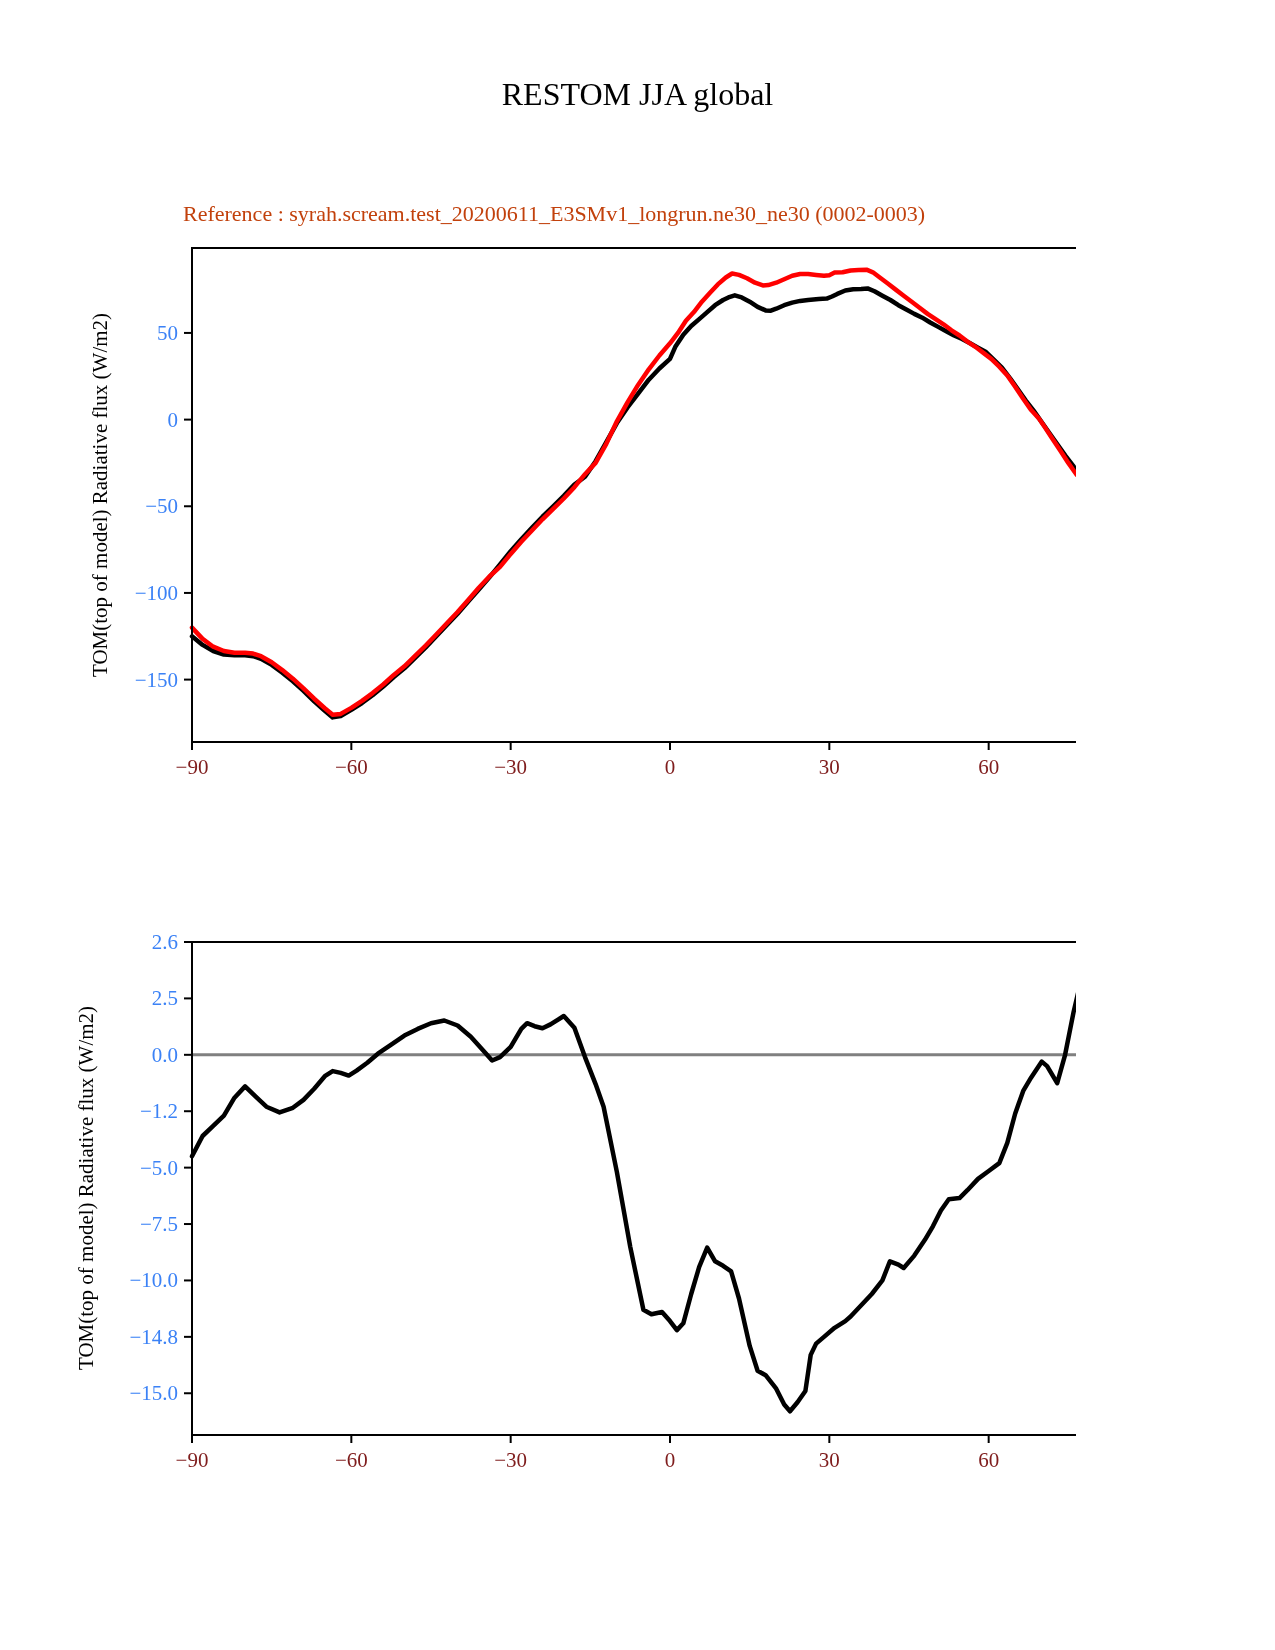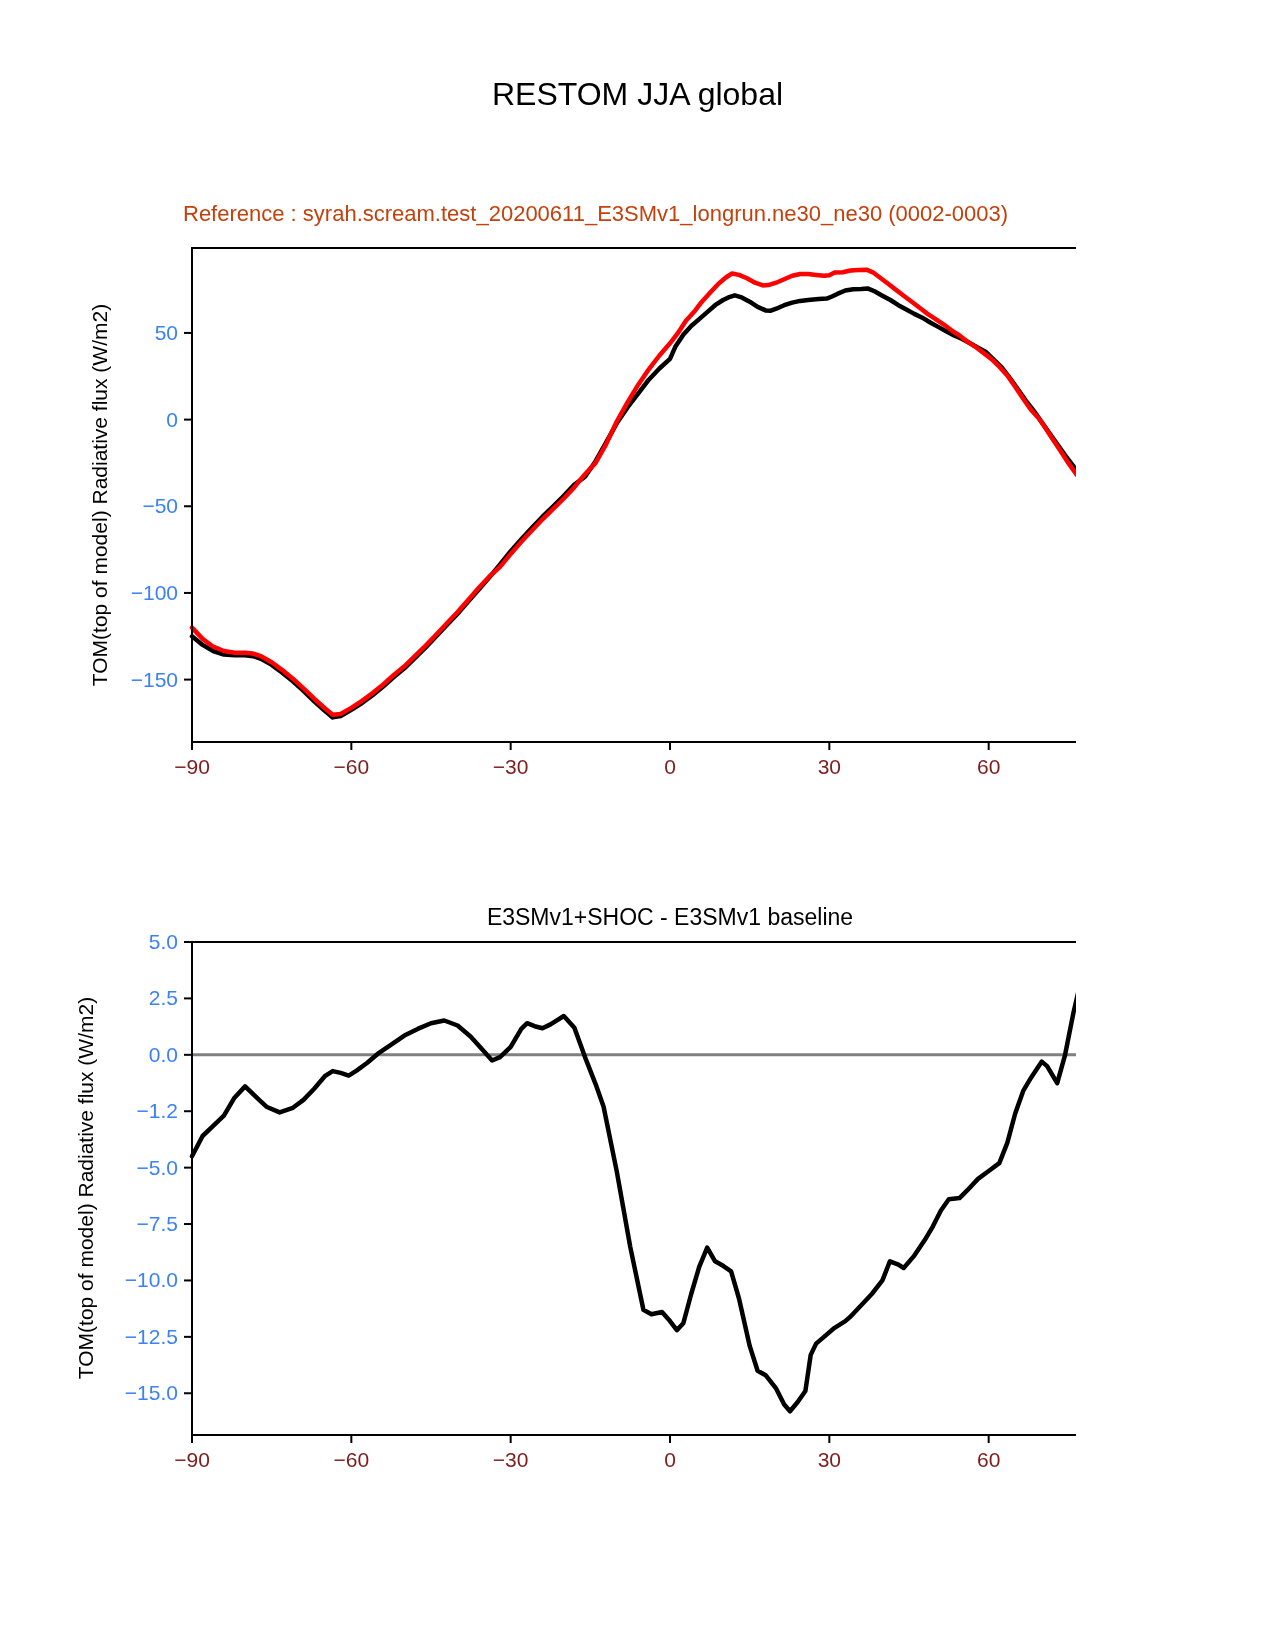--- a/index.html
+++ b/index.html
@@ -1,20 +1,20 @@
 <!DOCTYPE html>
 <html><head>
 <meta charset="utf-8">
 <style>
   html,body{margin:0;padding:0;background:#ffffff;}
   #fig{
     position:relative;
     width:1076px;height:1650px;
     background:#ffffff;
-    font-family:Liberation Sans, sans-serif;
+    font-family:Liberation Serif, serif;
     overflow:hidden;
   }
   .suptitle{
     position:absolute;left:0;top:76px;width:1275px;
     text-align:center;font-size:32px;color:#000;
   }
   .hdr{position:absolute;left:183px;font-size:22px;white-space:nowrap;}
   .hdr.test{top:170px;color:#000000;}
   .hdr.ref{top:201px;color:#c2410c;}
   .subtitle{
@@ -34,21 +34,20 @@
     position:absolute;width:120px;text-align:right;
     font-size:21px;color:#3b82f6;line-height:26px;height:26px;
   }
 </style>
 </head>
 <body>
 
 <div id="fig">
   <div class="suptitle">RESTOM JJA global</div>
   <div class="hdr ref">Reference : syrah.scream.test_20200611_E3SMv1_longrun.ne30_ne30 (0002-0003)</div>
-  <div class="subtitle">E3SMv1+SHOC - E3SMv1 baseline</div>
   <div class="ylab" style="left:100px;top:495px;">TOM(top of model) Radiative flux (W/m2)</div>
   <div class="ylab" style="left:86px;top:1188px;">TOM(top of model) Radiative flux (W/m2)</div>
   <svg id="plots" width="1275" height="1650">
       <polyline points="192.0,636.3 202.6,644.9 213.2,651.0 223.9,654.5 234.5,655.3 245.1,655.3 253.1,656.2 261.0,658.8 271.7,664.9 282.3,672.7 292.9,681.3 303.5,690.9 314.2,701.3 324.8,710.8 332.7,717.4 340.7,716.0 351.3,709.9 362.0,703.0 372.6,695.2 383.2,686.5 393.8,677.0 404.4,668.3 415.1,657.9 425.7,647.5 436.3,636.3 446.9,625.0 457.6,613.7 468.2,601.6 478.8,589.5 489.4,577.3 500.0,564.3 510.7,551.3 521.3,539.2 531.9,527.9 542.5,516.7 553.2,506.3 563.8,495.9 574.4,484.6 585.0,476.8 595.6,461.2 606.3,442.1 616.9,423.1 627.5,407.5 638.1,393.6 648.8,379.7 659.4,368.5 670.0,358.9 675.3,346.8 683.3,334.7 691.2,326.0 699.2,319.1 707.2,312.1 715.1,305.2 723.1,300.0 728.4,297.4 734.8,295.3 741.7,297.4 749.7,301.7 757.6,306.9 765.6,310.4 770.9,310.7 776.2,308.7 784.2,305.2 792.2,302.6 800.1,300.9 808.1,300.0 818.7,299.1 826.7,298.6 832.0,296.5 837.3,293.9 845.3,290.5 853.2,289.3 861.2,289.1 867.6,288.4 874.5,291.3 882.4,295.7 890.4,300.0 898.4,305.2 906.3,309.5 914.3,313.9 922.3,317.7 930.2,322.5 938.2,326.9 946.2,331.2 954.1,335.5 962.1,339.0 970.1,343.3 978.0,347.7 986.0,352.0 994.0,359.8 1001.9,367.6 1009.9,378.0 1017.9,389.3 1025.8,400.5 1033.8,410.9 1041.8,422.2 1049.7,433.5 1057.7,444.7 1065.7,456.0 1073.6,466.4 1081.6,475.9 1089.6,483.7 1097.5,488.1 1105.5,489.8 1113.5,490.7 1121.4,491.5 1129.4,492.4 1137.4,493.8 1148.0,495.0" fill="none" stroke="#000000" stroke-width="4.5" stroke-linejoin="round" stroke-linecap="round"></polyline>
       <polyline points="192.0,627.6 202.6,638.9 213.2,646.7 223.9,651.0 234.5,652.7 245.1,652.7 253.1,653.6 261.0,656.2 271.7,662.3 282.3,670.1 292.9,678.7 303.5,688.3 314.2,698.7 324.8,708.2 332.7,714.8 340.7,713.9 351.3,707.9 362.0,700.9 372.6,693.1 383.2,684.5 393.8,674.9 404.4,666.3 415.1,655.9 425.7,645.5 436.3,634.5 446.9,623.3 457.6,612.0 468.2,599.9 478.8,587.7 489.4,576.5 500.0,566.9 510.7,553.9 521.3,541.8 531.9,530.5 542.5,519.3 553.2,508.9 563.8,498.5 574.4,487.2 585.0,474.2 595.6,462.9 606.3,443.9 616.9,421.3 627.5,402.3 638.1,384.9 648.8,369.3 659.4,355.5 670.0,343.3 678.0,332.9 685.9,320.8 693.9,312.1 701.9,301.7 709.8,293.1 717.8,284.4 725.8,277.5 732.1,273.5 739.0,274.9 747.0,278.3 755.0,282.7 762.9,285.4 768.3,285.1 776.2,282.7 784.2,279.2 792.2,275.7 800.1,274.0 808.1,274.0 816.1,274.9 824.0,275.7 829.3,275.2 834.6,272.6 842.6,272.3 850.6,270.5 858.5,270.0 866.5,269.7 872.9,272.3 879.8,277.5 887.8,283.5 895.7,289.6 903.7,295.7 911.7,301.7 919.6,307.8 927.6,313.9 935.6,319.1 943.5,324.3 951.5,330.3 959.5,335.5 967.4,341.6 975.4,346.8 983.4,352.9 991.3,358.9 999.3,366.7 1007.3,375.4 1015.2,386.7 1023.2,398.8 1031.2,410.1 1039.1,418.7 1044.4,426.5 1052.4,438.7 1060.4,450.8 1068.3,462.9 1076.3,474.2 1084.3,483.7 1092.2,490.7 1100.2,489.8 1108.2,488.1 1116.1,489.8 1124.1,491.5 1132.1,494.1 1140.0,495.9 1148.0,497.6" fill="none" stroke="#ff0000" stroke-width="4.5" stroke-linejoin="round" stroke-linecap="round"></polyline>
       <rect x="192" y="248" width="956" height="494" fill="none" stroke="#000000" stroke-width="2"></rect>
       <line x1="192" y1="742" x2="192" y2="750" stroke="#000" stroke-width="2"></line>
       <line x1="351.33333333333337" y1="742" x2="351.33333333333337" y2="750" stroke="#000" stroke-width="2"></line>
       <line x1="510.6666666666667" y1="742" x2="510.6666666666667" y2="750" stroke="#000" stroke-width="2"></line>
       <line x1="670" y1="742" x2="670" y2="750" stroke="#000" stroke-width="2"></line>
@@ -93,23 +92,23 @@
       <div class="ytick" style="left: 58px; top: 493.267px; text-align: right;">−50</div>
       <div class="ytick" style="left: 58px; top: 579.933px;">−100</div>
       <div class="ytick" style="left: 58px; top: 666.6px;">−150</div>
       <div class="xtick" style="left: 132px; top: 1447px;">−90</div>
       <div class="xtick" style="left: 291.333px; top: 1447px;">−60</div>
       <div class="xtick" style="left: 450.667px; top: 1447px;">−30</div>
       <div class="xtick" style="left: 610px; top: 1447px;">0</div>
       <div class="xtick" style="left: 769.333px; top: 1447px;">30</div>
       <div class="xtick" style="left: 928.667px; top: 1447px;">60</div>
       <div class="xtick" style="left: 1088px; top: 1447px;">90</div>
-      <div class="ytick" style="left: 58px; top: 929px;">5.0</div>
+      <div class="ytick" style="left: 58px; top: 929px;">2.6</div>
       <div class="ytick" style="left: 58px; top: 985.407px;">2.5</div>
       <div class="ytick" style="left: 58px; top: 1041.81px;">0.0</div>
       <div class="ytick" style="left: 58px; top: 1098.22px;">−1.2</div>
       <div class="ytick" style="left: 58px; top: 1154.63px;">−5.0</div>
       <div class="ytick" style="left: 58px; top: 1211.04px;">−7.5</div>
       <div class="ytick" style="left: 58px; top: 1267.44px;">−10.0</div>
-      <div class="ytick" style="left: 58px; top: 1323.85px;">−12.5</div>
+      <div class="ytick" style="left: 58px; top: 1323.85px;">−14.8</div>
       <div class="ytick" style="left: 58px; top: 1380.26px;">−15.0</div>
     </div>
 </div>
 
 </body></html>

